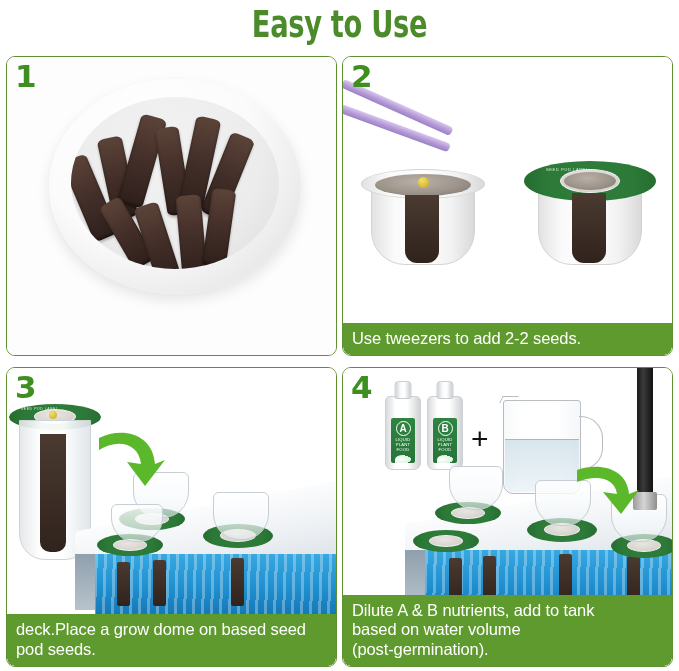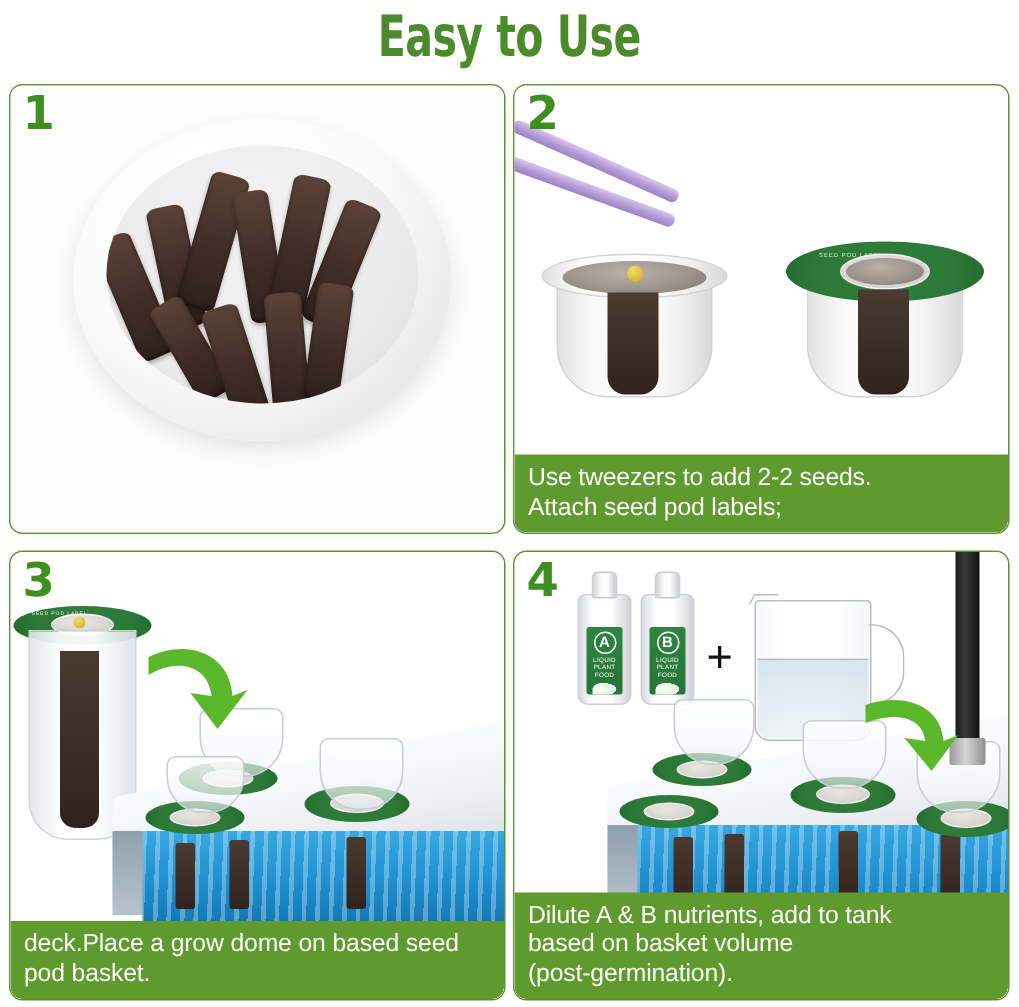--- a/index.html
+++ b/index.html
@@ -304,21 +304,20 @@
         <div class="pod-hole" style="left:217px; top:112px; width:60px; height:24px;">
         </div>
         <div class="sponge-top" style="left:221px; top:115px; width:52px; height:18px;"></div>
 
         <div class="stem" style="left:62px; top:138px; width:34px; height:68px; border-radius:0 0 12px 12px;"></div>
         <div class="stem" style="left:229px; top:136px; width:34px; height:70px; border-radius:0 0 12px 12px;"></div>
       </div>
       <div class="pnum">2</div>
       <div class="caption">
         <span>Use tweezers to add 2-2 seeds.</span>
-        <span>Attach seed pod labels;</span>
       </div>
     </div>
 
     <div class="panel">
       <div class="photo">
         <div class="p2bg"></div>
 
         <div class="pod-ring" style="left:2px; top:36px; width:92px; height:26px;">
           <div class="pod-text" style="left:12px; top:3px; font-size:3.4px;">SEED POD LABEL</div>
         </div>
@@ -346,21 +345,21 @@
         <div class="pod-ring" style="left:196px; top:156px; width:70px; height:24px;"></div>
         <div class="pod-hole" style="left:213px; top:161px; width:36px; height:13px;"></div>
 
         <div class="dome" style="left:126px; top:104px; width:56px; height:46px; border-radius:6px 6px 26px 26px;"></div>
         <div class="dome" style="left:104px; top:136px; width:52px; height:38px; border-radius:6px 6px 24px 24px;"></div>
         <div class="dome" style="left:206px; top:124px; width:56px; height:48px; border-radius:6px 6px 26px 26px;"></div>
       </div>
       <div class="pnum">3</div>
       <div class="caption">
         <span>deck.Place a grow dome on based seed</span>
-        <span>pod basket.</span>
+        <span>pod seeds.</span>
       </div>
     </div>
 
     <div class="panel">
       <div class="photo">
         <div class="p2bg"></div>
 
         <div class="bottle" style="left:42px; top:28px;">
           <div class="bottle-cap"></div>
           <div class="bottle-label">
@@ -414,19 +413,19 @@
         <div class="dome" style="left:106px; top:98px; width:54px; height:44px; border-radius:6px 6px 26px 26px;"></div>
         <div class="dome" style="left:192px; top:112px; width:56px; height:46px; border-radius:6px 6px 26px 26px;"></div>
         <div class="dome" style="left:268px; top:126px; width:56px; height:48px; border-radius:6px 6px 26px 26px;"></div>
 
         <div class="light-pole" style="left:294px; top:0px; width:16px; height:126px;"></div>
         <div class="pole-base" style="left:290px; top:124px; width:24px; height:18px;"></div>
       </div>
       <div class="pnum">4</div>
       <div class="caption">
         <span>Dilute A &amp; B nutrients, add to tank</span>
-        <span>based on basket volume</span>
+        <span>based on water volume</span>
         <span>(post-germination).</span>
       </div>
     </div>
 
   </div>
 </div>
 
 </body></html>

